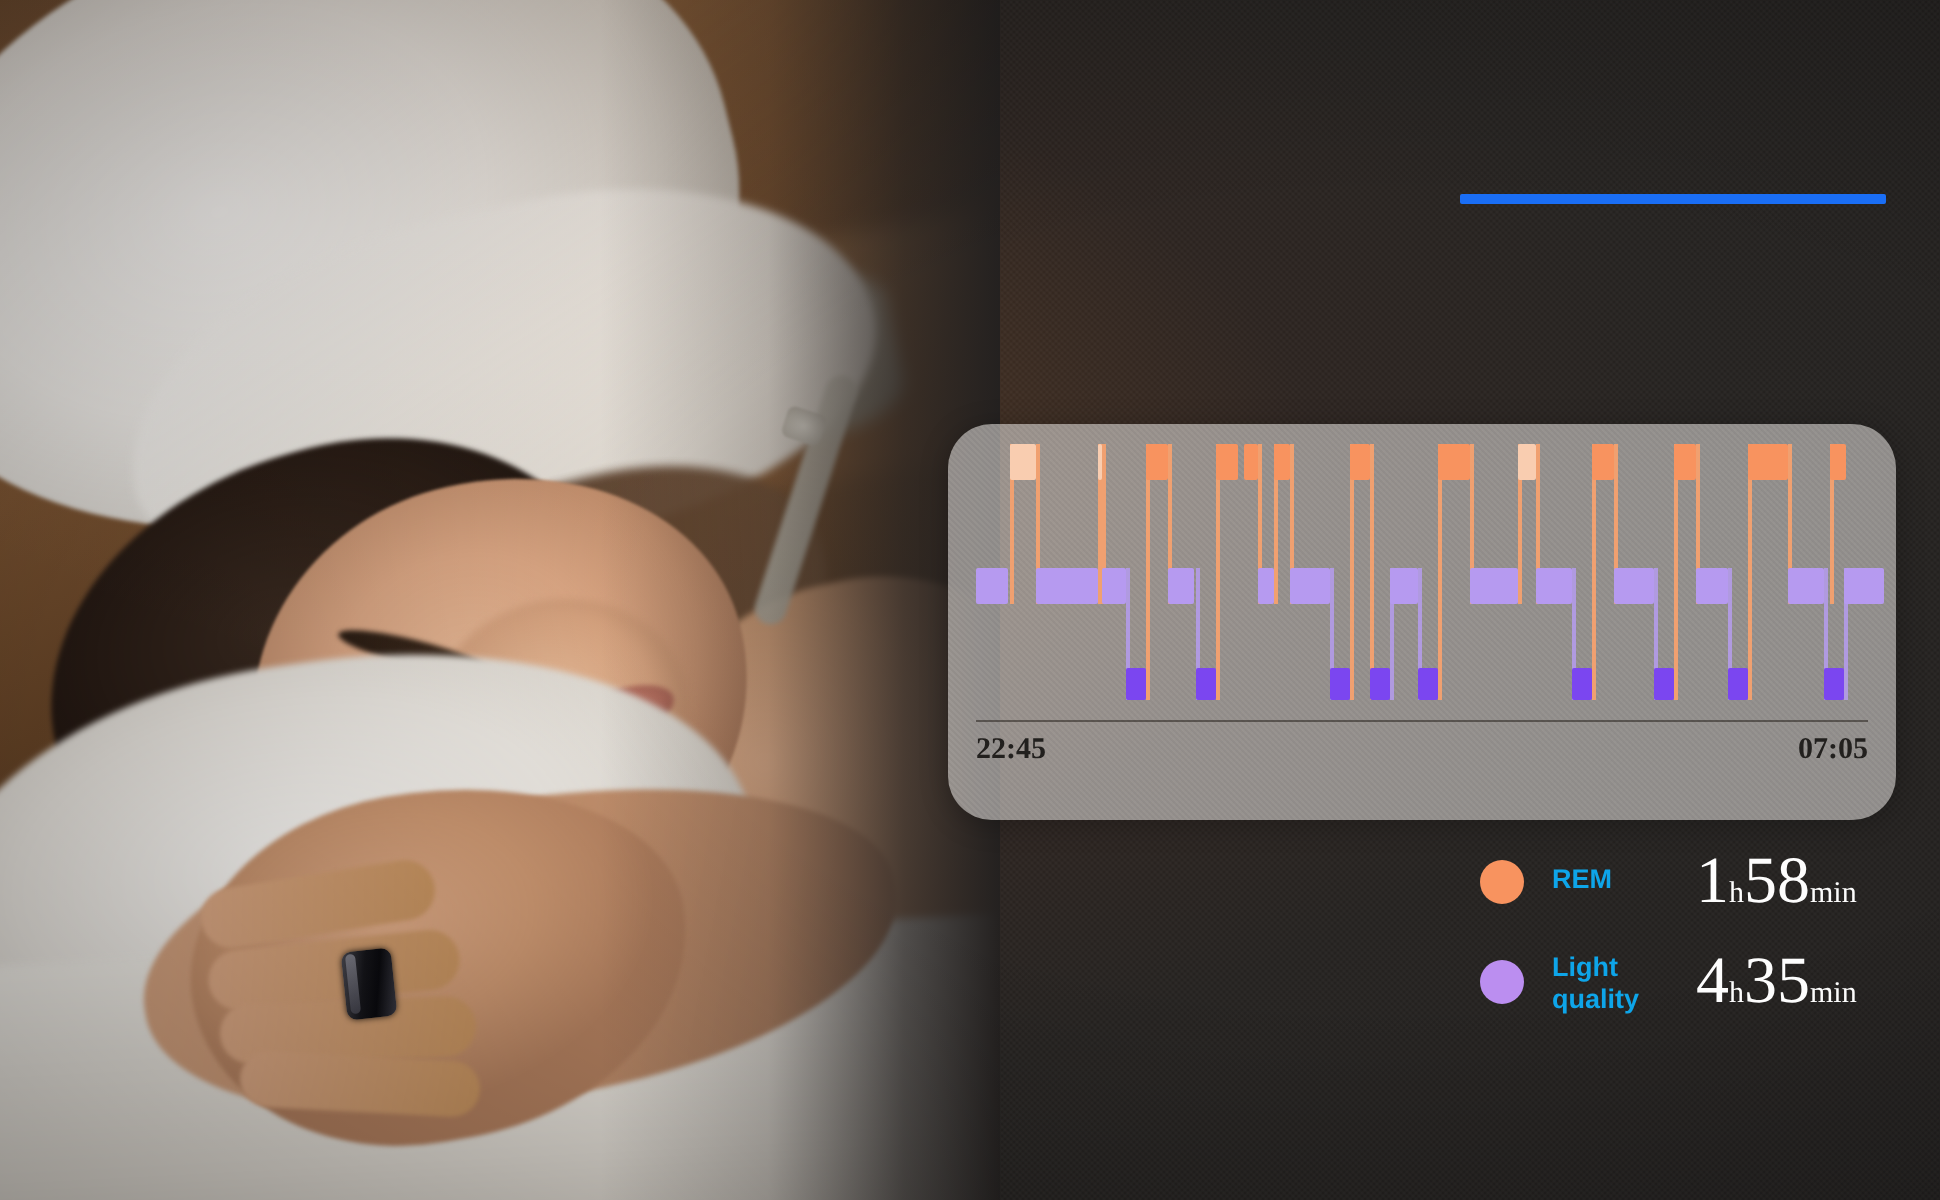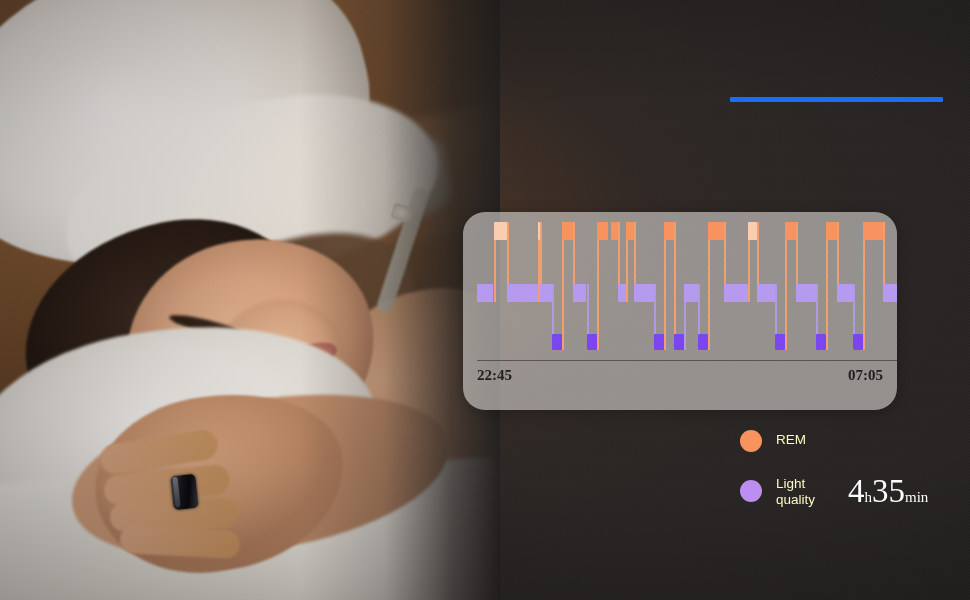--- a/index.html
+++ b/index.html
@@ -99,21 +99,21 @@
 
   
   .title{position:absolute;right:26px;top:27px;
     font-family:"Liberation Serif",serif;font-weight:bold;font-size:48px;
     color:#f4f1ed;letter-spacing:.2px;white-space:nowrap;text-shadow:0 2px 5px rgba(0,0,0,.6);}
   .accent{position:absolute;right:27px;top:97px;width:213px;height:5px;background:#1a6ef5;border-radius:1px;}
   .subtitle{position:absolute;right:27px;top:117px;width:580px;text-align:right;
     font-size:17.5px;line-height:1.55;color:#efece8;text-shadow:0 1px 3px rgba(0,0,0,.7);}
 
   
-  .card{position:absolute;left:463px;top:212px;width:434px;height:198px;border-radius:22px;
+  .card{position:absolute;left:474px;top:212px;width:474px;height:198px;border-radius:22px;
     background:rgba(216,214,210,.60);
     box-shadow:0 2px 14px rgba(0,0,0,.25);overflow:hidden;}
   .card-noise{position:absolute;inset:0;opacity:.35;
     background-image:repeating-linear-gradient(45deg,rgba(255,255,255,.10) 0 1px,rgba(0,0,0,.05) 1px 2px);
     background-size:3px 3px;}
 
   .plot{position:absolute;left:14px;top:10px;width:446px;height:128px;}
   .seg{position:absolute;border-radius:1px;}
   .rem  {background:#f8935f;}
   .remx {background:#f9cdb0;}
@@ -125,22 +125,22 @@
 
   .axis{position:absolute;left:14px;top:148px;width:446px;height:1px;background:rgba(40,34,30,.55);}
   .tlabel{position:absolute;top:155px;font-family:"Liberation Serif",serif;font-weight:bold;
     font-size:15px;color:#22201e;}
   .tl-left{left:14px;} .tl-right{right:14px;}
 
   
   .legend{position:absolute;left:740px;top:424px;width:210px;}
   .lrow{position:relative;height:40px;margin-bottom:10px;}
   .ldot{position:absolute;left:0;top:6px;width:22px;height:22px;border-radius:50%;}
-  .llabel{position:absolute;left:36px;top:2px;width:62px;font-size:13.5px;font-weight:normal;
-    color:#fef9c3;line-height:1.18;}
+  .llabel{position:absolute;left:36px;top:2px;width:62px;font-size:13.5px;font-weight:bold;
+    color:#0ea5e9;line-height:1.18;}
   .lrow.one .llabel{top:8px;}
   .lval{position:absolute;left:108px;top:-1px;font-family:"Liberation Serif",serif;color:#fdfdfd;
     white-space:nowrap;}
   .lval .n{font-size:33px;font-weight:normal;}
   .lval .u{font-size:15px;}
 </style>
 </head>
 <body>
 
 <div id="stage">
@@ -259,20 +259,21 @@
       </div>
     <div class="axis"></div>
     <div class="tlabel tl-left">22:45</div>
     <div class="tlabel tl-right">07:05</div>
   </div>
 
   <div class="legend" id="legend">
       <div class="lrow one">
         <div class="ldot" style="background: rgb(248, 147, 95);"></div>
         <div class="llabel">REM</div>
+        <div class="lval"><span class="n">1</span><span class="u">h</span><span class="n">58</span><span class="u">min</span></div>
       </div>
       <div class="lrow">
         <div class="ldot" style="background: rgb(187, 142, 240);"></div>
         <div class="llabel">Light quality</div>
         <div class="lval"><span class="n">4</span><span class="u">h</span><span class="n">35</span><span class="u">min</span></div>
       </div>
     </div>
 
 </div>
 

